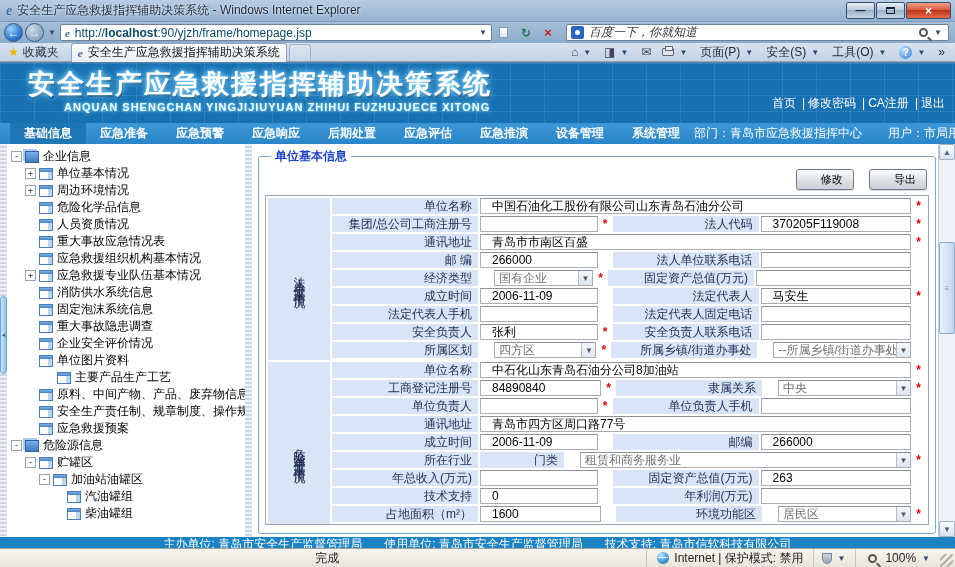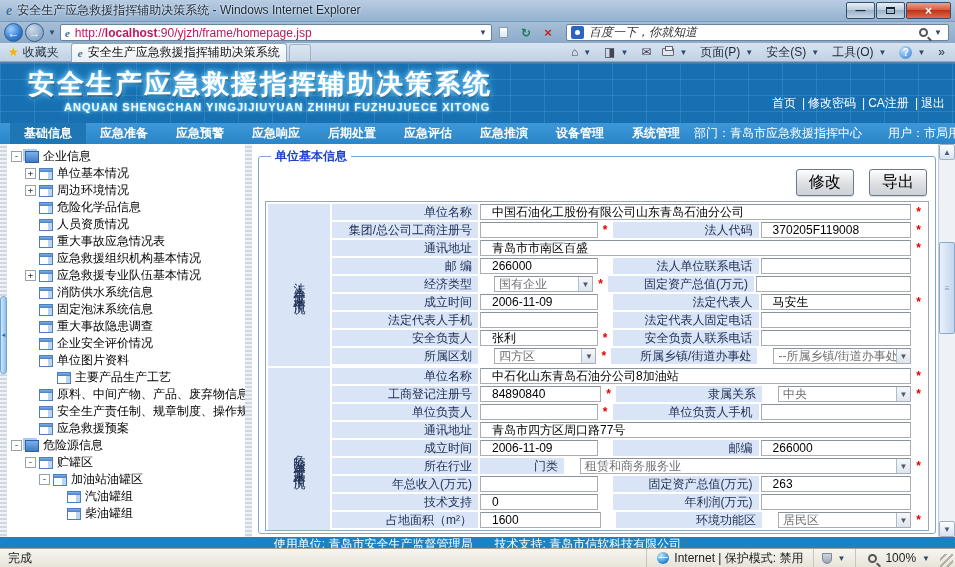--- a/index.html
+++ b/index.html
@@ -22,21 +22,21 @@
 
   .addrbar { height:21px; flex:0 0 21px; display:flex; align-items:center; gap:2px; padding:0 6px 0 4px;
     background:linear-gradient(#a7bfd8,#8cabc9); }
   .navcirc { width:19px; height:19px; border-radius:50%; display:flex; align-items:center; justify-content:center;
     color:#fff; font-weight:bold; font-size:12px; border:1px solid #3b5e86; }
   .back { background:radial-gradient(circle at 35% 30%,#9fd0ff,#2f7ad0 60%,#1b5aa8); }
   .fwd  { background:radial-gradient(circle at 35% 30%,#cfdcea,#93afcc 60%,#7d9cbd); color:#e8eef5; }
   .dropsm { font-size:8px; color:#2c4a6b; padding:0 2px; }
   .addrfield { flex:0 0 432px; height:17px; background:#fff; border:1px solid #6b8299; border-radius:2px;
     display:flex; align-items:center; padding:0 2px 0 4px; }
-  .addrfield .url { flex:1; color:#be185d; font-size:12px; white-space:nowrap; overflow:hidden; }
+  .addrfield .url { flex:1; color:#0c4a6e; font-size:12px; white-space:nowrap; overflow:hidden; }
   .url b { font-weight:bold; }
   .abtn { width:20px; height:19px; display:flex; align-items:center; justify-content:center; font-size:12px;
     color:#1c3c5c; }
   .abtn.refresh { color:#1a7a5e; font-weight:bold; }
   .abtn.stop { color:#cc1f1f; font-weight:bold; font-size:13px; }
   .pgicon { width:9px; height:11px; border:1px solid #8a9bac; background:linear-gradient(#fff,#dce6ef); }
   .searchbox { flex:1; height:17px; margin-left:6px; background:#fff; border:1px solid #6b8299; border-radius:2px;
     display:flex; align-items:center; padding:0 4px; }
   .bicon { width:13px; height:13px; border-radius:2px; background:#2b65c4; margin-right:5px; position:relative; flex:0 0 13px;}
   .bicon::after { content:""; position:absolute; left:4px; top:4px; width:5px; height:5px; border-radius:50%; background:#fff; }
@@ -96,21 +96,21 @@
   .tico::before { content:""; position:absolute; left:0; top:0; right:0; height:3px; background:linear-gradient(#7cb0e8,#4a7ebf); }
   .tico::after { content:""; position:absolute; right:0; top:3px; width:4px; bottom:0; background:#b9d5f2; }
   .tico.layers { background:linear-gradient(#7db1ea,#3f7cc4); border-color:#2f5f9e; box-shadow:-2px -2px 0 0 #aacdf0; }
   .tico.layers::before,.tico.layers::after { display:none; }
   .tlabel { font-size:12px; color:#000; }
 
   .content { flex:1; position:relative; background:#fff; padding:2px 19px 0 4px; overflow:hidden; }
   fieldset.box { border:1px solid #7da7d9; border-radius:3px; margin:2px 0 0 2px; padding:2px 6px 6px; height:386px; overflow:hidden; }
   legend.boxleg { color:#1a41cc; font-weight:bold; font-size:12px; padding:0 4px; margin-left:6px; }
   .btnrow { text-align:right; margin:2px 2px 5px 0; }
-  .fbtn { display:inline-block; min-width:58px; text-align:center; padding:2px 10px; margin-left:12px; font-size:16px;
+  .fbtn { display:inline-block; min-width:58px; text-align:right; padding:2px 10px; margin-left:12px; font-size:11px;
     color:#000; border:1px solid #6e7a88; border-radius:3px; background:linear-gradient(#fefefe,#dcdfe3 55%,#cdd2d8);
     box-shadow:0 1px 1px rgba(0,0,0,.15); cursor:pointer; }
   .ftable { border:1px solid #9aa7b8; background:#fff; padding:0 2px 2px 2px; height:330px; overflow:hidden; }
   .fsection { display:flex; margin-top:2px; }
   .vlabel { flex:0 0 62px; background:#d9e4f6; margin-right:2px; display:flex; align-items:center; justify-content:center;
     overflow:hidden; }
   .vlabel span { writing-mode:vertical-lr; text-orientation:upright; letter-spacing:3px; color:#1c2d52; font-size:12px; }
   .frows { flex:1; min-width:0; }
   .frow { display:flex; height:16px; margin-bottom:2px; align-items:stretch; }
   .flbl { flex:0 0 146px; background:#d9e4f6; color:#1c2d52; display:flex; align-items:center; justify-content:flex-end;
@@ -134,21 +134,21 @@
   .sarrow.up { top:0; }
   .sarrow.down { bottom:0; }
   .sthumb { position:absolute; left:0; top:98px; width:16px; height:92px; border:1px solid #8aa8cc; border-radius:2px;
     background:linear-gradient(90deg,#e9f1fa,#c3d6ee); color:#7a93b0; font-size:8px; text-align:center; line-height:92px; }
 
   .pfooter { flex:0 0 15px; background:#1b82c4; color:#fff; display:flex; align-items:center; justify-content:center;
     gap:22px; font-size:12px; white-space:nowrap; overflow:hidden; }
 
   
   .statusbar { flex:0 0 19px; background:linear-gradient(#f7f5f0,#e8e4da); border-top:1px solid #a5a096;
-    display:flex; align-items:center; padding:0 2px 0 8px; color:#222; }
+    display:flex; align-items:center; padding:0 2px 0 8px; color:#222;text-align:center; }
   .sleft { flex:1; }
   .szone { display:flex; align-items:center; gap:5px; padding:0 10px; border-left:1px solid #cac5ba; height:100%; }
   .globe { width:12px; height:12px; border-radius:50%; background:radial-gradient(circle at 35% 30%,#bfe8ff,#2f8ad0 65%,#1b6aa8);
     position:relative; }
   .globe::after { content:""; position:absolute; left:1px; right:1px; top:5px; height:1px; background:rgba(255,255,255,.8); }
   .sico { display:flex; align-items:center; gap:3px; padding:0 8px; border-left:1px solid #cac5ba; height:100%; }
   .shield { width:10px; height:11px; background:linear-gradient(#cfd6de,#9aa6b4); border:1px solid #7b8793;
     border-radius:0 0 5px 5px; }
   .zoomc { display:flex; align-items:center; gap:4px; padding:0 8px; border-left:1px solid #cac5ba; height:100%; }
   .grip { width:13px; height:13px; align-self:flex-end;
@@ -563,20 +563,21 @@
         </fieldset>
         <div class="sbar" data-name="content-scrollbar">
           <div class="sarrow up" data-name="scroll-up-icon">▲</div>
           <div class="sthumb" data-name="scrollbar-thumb">≡</div>
           <div class="sarrow down" data-name="scroll-down-icon">▼</div>
         </div>
       </div>
     </div>
 
     <div class="pfooter" id="pfooter" data-name="page-footer">
+        <span data-name="footer-segment">主办单位: 青岛市安全生产监督管理局</span>
         <span data-name="footer-segment">使用单位: 青岛市安全生产监督管理局</span>
         <span data-name="footer-segment">技术支持: 青岛市信软科技有限公司</span>
       </div>
   </div>
 
   <div class="statusbar" data-name="status-bar">
     <span class="sleft" data-name="status-text">完成</span>
     <span class="szone" data-name="security-zone">
       <span class="globe" data-name="internet-zone-icon"></span>
       <span data-name="zone-text">Internet | 保护模式: 禁用</span>

